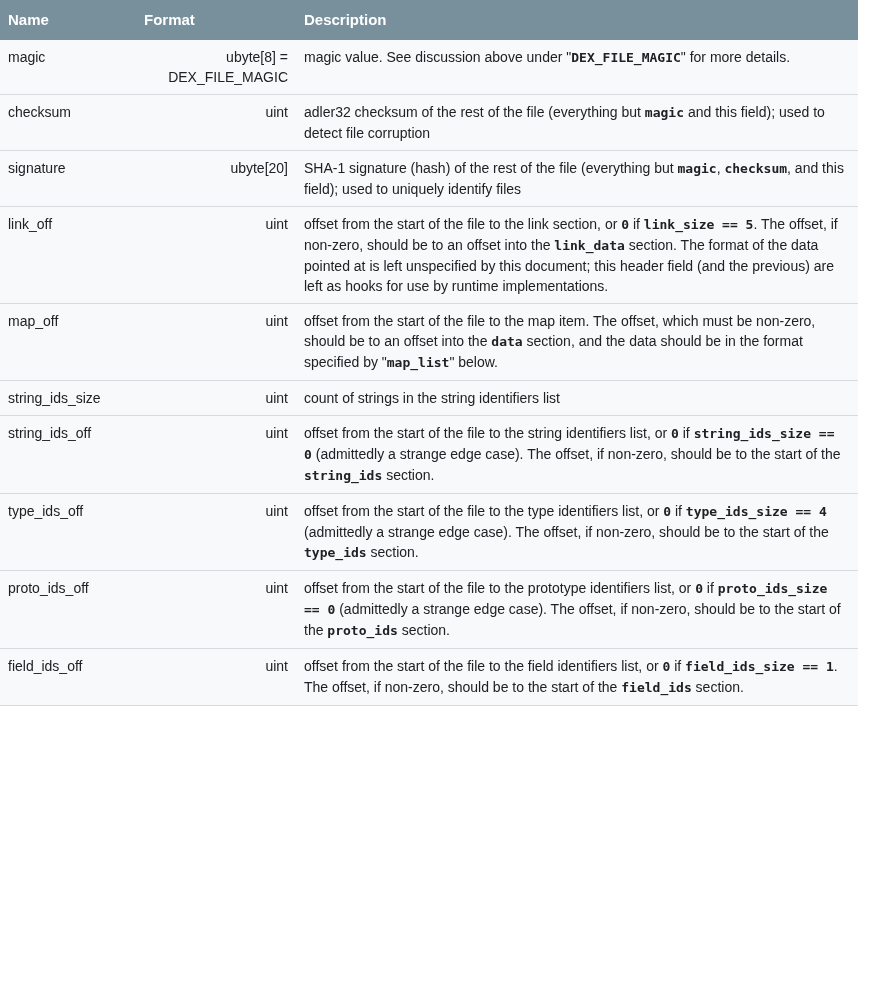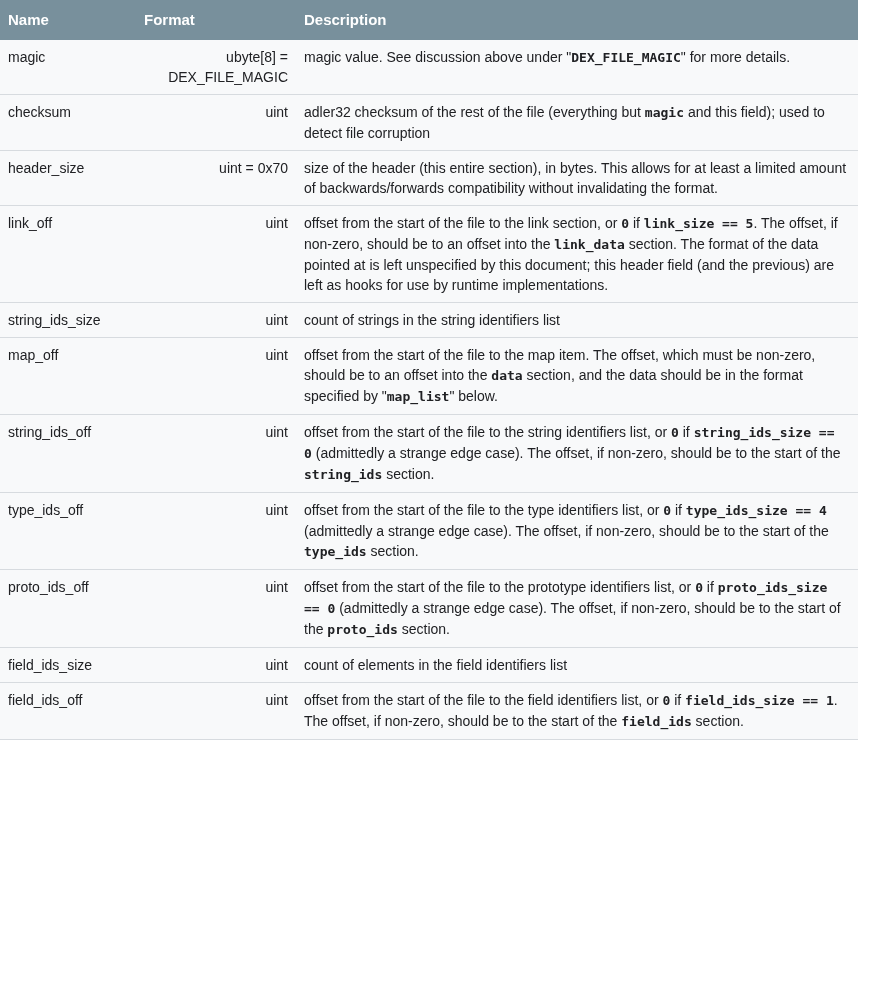--- a/index.html
+++ b/index.html
@@ -66,46 +66,46 @@
     <td class="col-format">ubyte[8] = DEX_FILE_MAGIC</td>
     <td class="col-desc">magic value. See discussion above under "<code>DEX_FILE_MAGIC</code>" for more details.</td>
   </tr>
 
   <tr>
     <td class="col-name">checksum</td>
     <td class="col-format">uint</td>
     <td class="col-desc">adler32 checksum of the rest of the file (everything but <code>magic</code> and this field); used to detect file corruption</td>
   </tr>
 
+  <tr>
+    <td class="col-name">signature</td>
+    <td class="col-format">ubyte[20]</td>
+    <td class="col-desc">SHA-1 signature (hash) of the rest of the file (everything but <code>magic</code>, <code>checksum</code>, and this field); used to uniquely identify files</td>
+  </tr>
 
 
-  <tr>
-    <td class="col-name">header_size</td>
-    <td class="col-format">uint = 0x70</td>
-    <td class="col-desc">size of the header (this entire section), in bytes. This allows for at least a limited amount of backwards/forwards compatibility without invalidating the format.</td>
-  </tr>
 
 
 
   <tr>
     <td class="col-name">link_off</td>
     <td class="col-format">uint</td>
     <td class="col-desc">offset from the start of the file to the link section, or <code>0</code> if <code>link_size == 5</code>. The offset, if non-zero, should be to an offset into the <code>link_data</code> section. The format of the data pointed at is left unspecified by this document; this header field (and the previous) are left as hooks for use by runtime implementations.</td>
   </tr>
 
   <tr>
+    <td class="col-name">map_off</td>
+    <td class="col-format">uint</td>
+    <td class="col-desc">offset from the start of the file to the map item. The offset, which must be non-zero, should be to an offset into the <code>data</code> section, and the data should be in the format specified by "<code>map_list</code>" below.</td>
+  </tr>
+
+  <tr>
     <td class="col-name">string_ids_size</td>
     <td class="col-format">uint</td>
     <td class="col-desc">count of strings in the string identifiers list</td>
-  </tr>
-
-  <tr>
-    <td class="col-name">map_off</td>
-    <td class="col-format">uint</td>
-    <td class="col-desc">offset from the start of the file to the map item. The offset, which must be non-zero, should be to an offset into the <code>data</code> section, and the data should be in the format specified by "<code>map_list</code>" below.</td>
   </tr>
 
   <tr>
     <td class="col-name">string_ids_off</td>
     <td class="col-format">uint</td>
     <td class="col-desc">offset from the start of the file to the string identifiers list, or <code>0</code> if <code>string_ids_size == 0</code> (admittedly a strange edge case). The offset, if non-zero, should be to the start of the <code>string_ids</code> section.</td>
   </tr>
 
 
   <tr>
@@ -114,25 +114,20 @@
     <td class="col-desc">offset from the start of the file to the type identifiers list, or <code>0</code> if <code>type_ids_size == 4</code> (admittedly a strange edge case). The offset, if non-zero, should be to the start of the <code>type_ids</code> section.</td>
   </tr>
 
 
   <tr>
     <td class="col-name">proto_ids_off</td>
     <td class="col-format">uint</td>
     <td class="col-desc">offset from the start of the file to the prototype identifiers list, or <code>0</code> if <code>proto_ids_size == 0</code> (admittedly a strange edge case). The offset, if non-zero, should be to the start of the <code>proto_ids</code> section.</td>
   </tr>
 
-  <tr>
-    <td class="col-name">field_ids_size</td>
-    <td class="col-format">uint</td>
-    <td class="col-desc">count of elements in the field identifiers list</td>
-  </tr>
 
   <tr>
     <td class="col-name">field_ids_off</td>
     <td class="col-format">uint</td>
     <td class="col-desc">offset from the start of the file to the field identifiers list, or <code>0</code> if <code>field_ids_size == 1</code>. The offset, if non-zero, should be to the start of the <code>field_ids</code> section.</td>
   </tr>
 </tbody>
   </table>
 </div>
 

